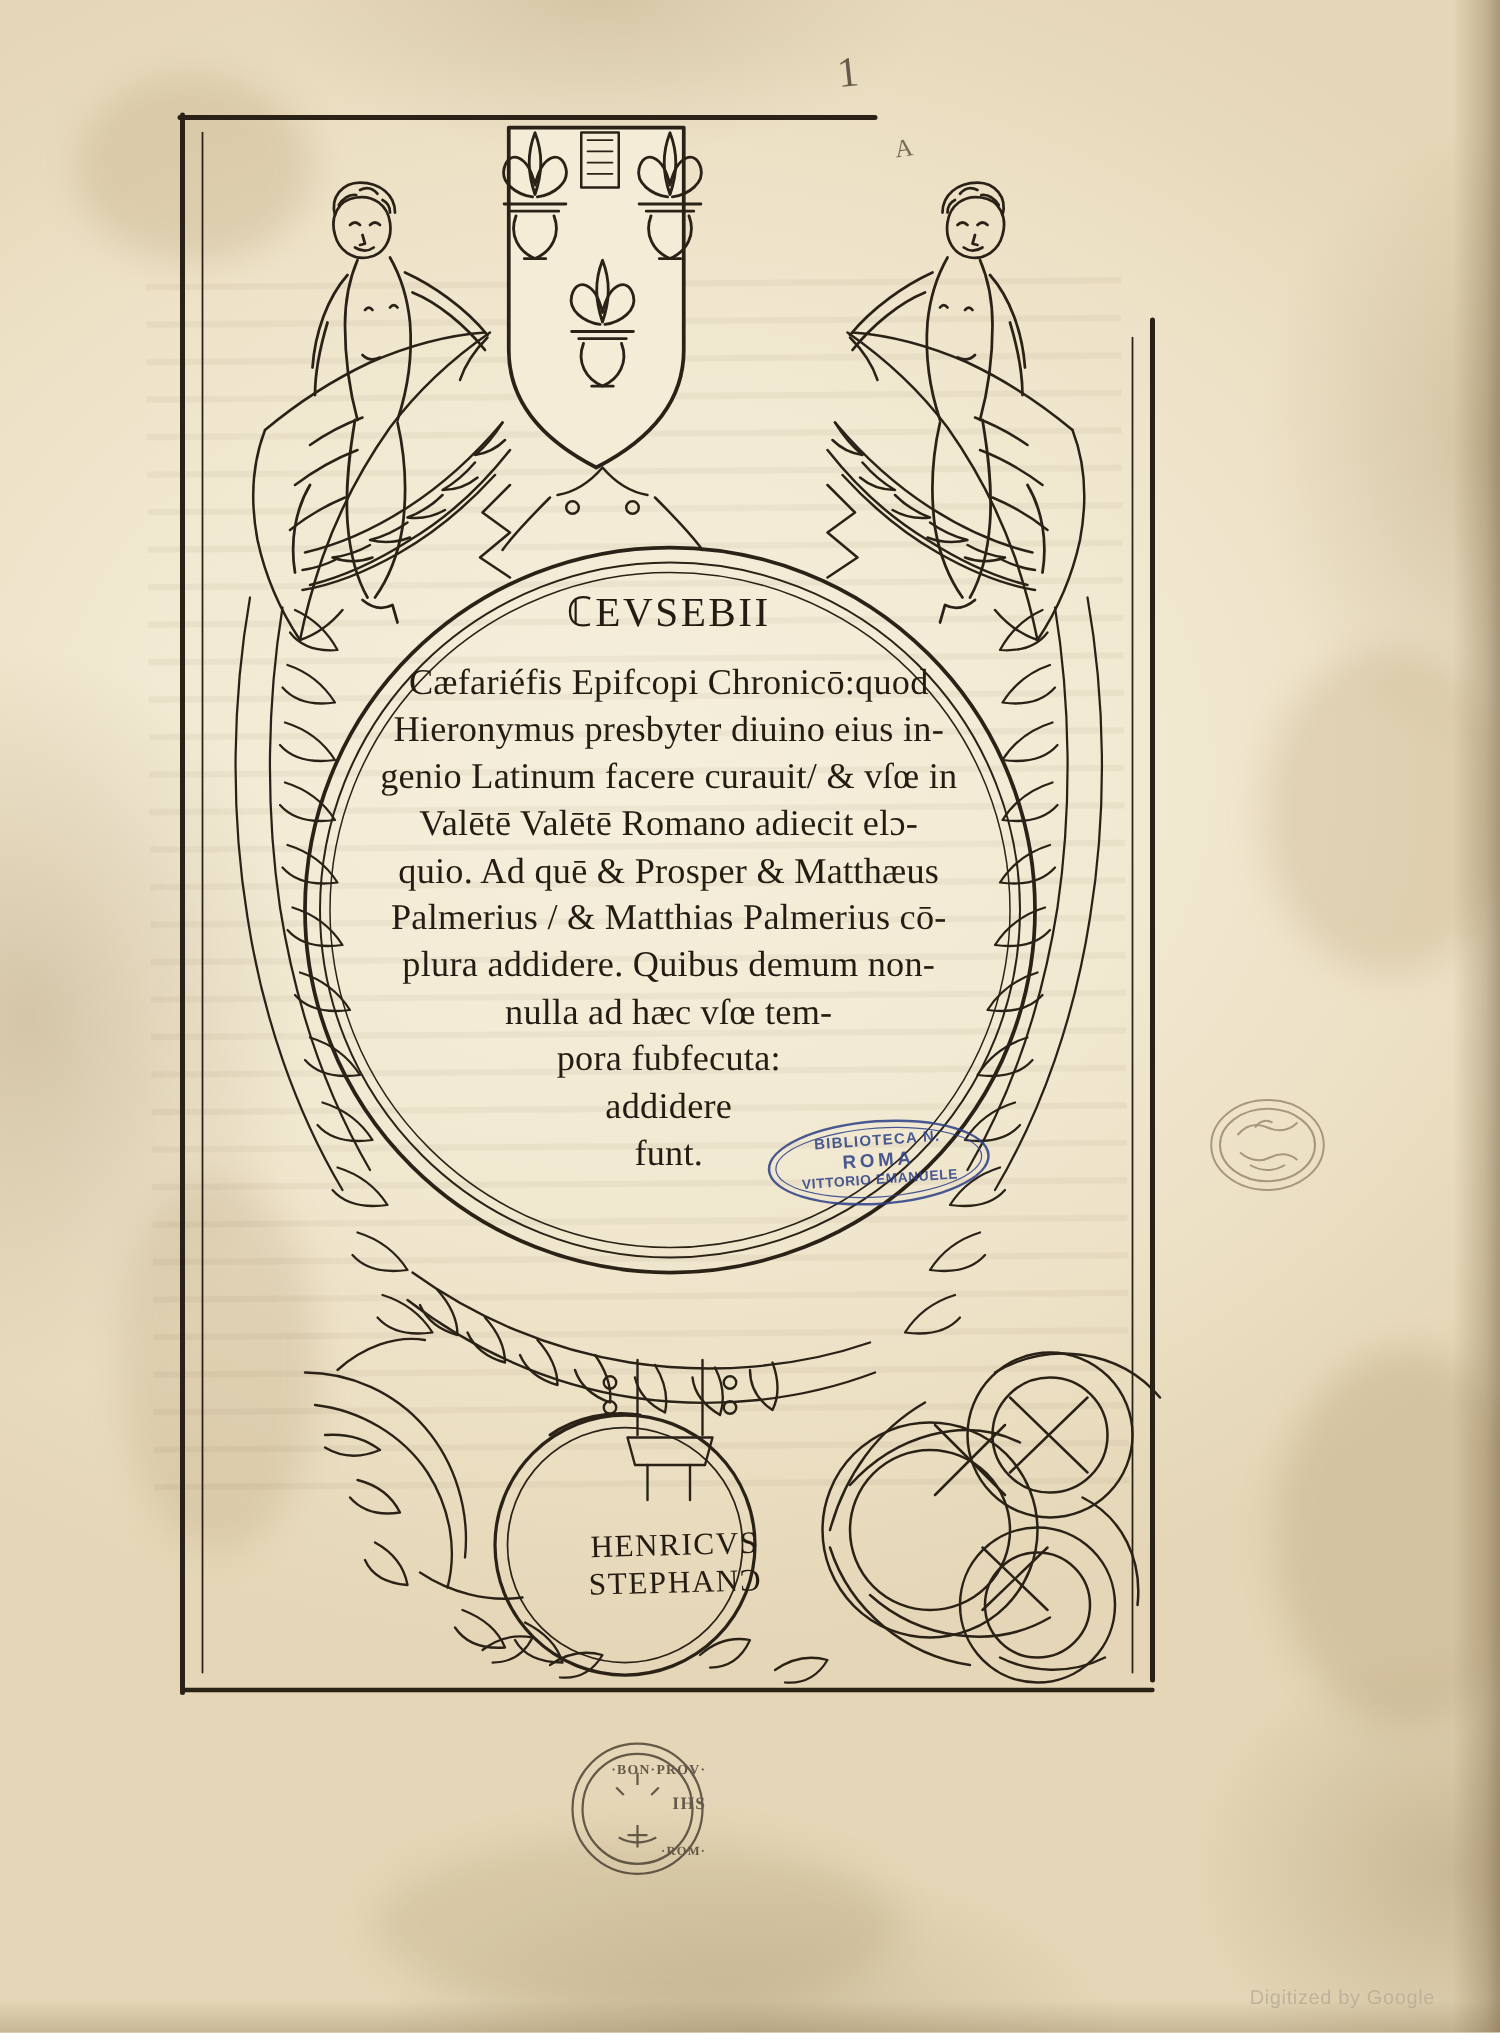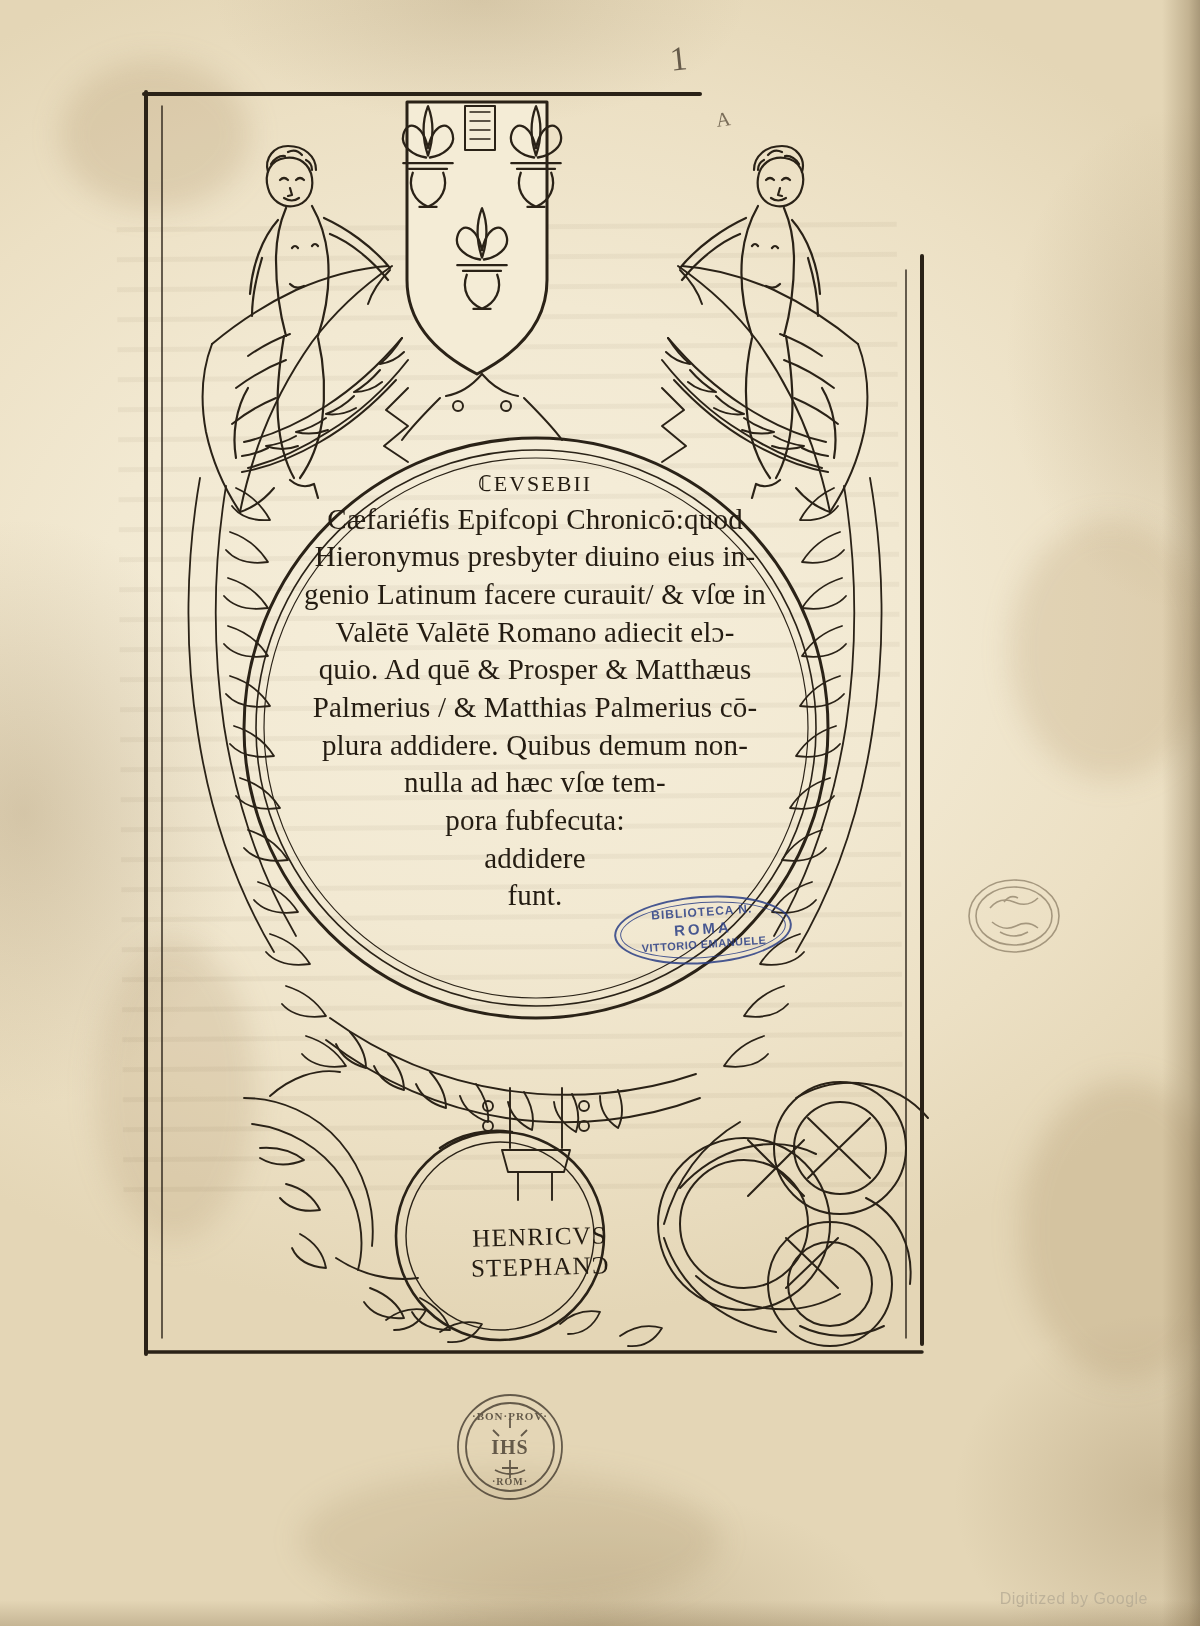--- a/index.html
+++ b/index.html
@@ -81,23 +81,23 @@
     color: #241c12;
     font-family: "Liberation Serif", serif;
   }
   #title-block .line {
     font-size: 29px;
     line-height: 1.30;
     letter-spacing: 0.2px;
     white-space: nowrap;
   }
   #title-block .headline {
-    font-size: 22px;
+    font-size: 33px;
     letter-spacing: 2px;
-    margin-bottom: 2px;
+    margin-bottom: 15px;
   }
   #title-block .centered { }
 
   
   #imprint {
     position: absolute;
     left: 430px;
     top: 1222px;
     width: 220px;
     text-align: center;
@@ -153,21 +153,21 @@
     position: absolute;
     left: 455px;
     top: 1392px;
     width: 110px;
     height: 110px;
     opacity: 0.75;
   }
   .round-stamp-txt {
     position: absolute;
     width: 100%;
-    text-align: center;
+    text-align: right;
     color: #3a3126;
     font-family: "Liberation Serif", serif;
     font-weight: bold;
   }
 
   
   #folio-number {
     position: absolute;
     left: 670px;
     top: 40px;
@@ -514,21 +514,21 @@
     <svg viewBox="0 0 110 110" style="width:100%;height:100%;position:absolute;inset:0">
       <g fill="none" stroke="#3a3126" stroke-width="1.8">
         <circle cx="55" cy="55" r="52"></circle>
         <circle cx="55" cy="55" r="44"></circle>
         <path d="M55 36 L55 26 M44 44 l-6 -6 M66 44 l6 -6"></path>
         <path d="M40 78 q15 8 30 0"></path>
         <path d="M55 68 L55 86 M47 76 L63 76"></path>
       </g>
     </svg>
     <div class="round-stamp-txt" style="top:18px;font-size:11px;letter-spacing:1px;">·BON·PROV·</div>
-    <div class="round-stamp-txt" style="top:44px;font-size:20px;letter-spacing:1px;">IHS</div>
+    <div class="round-stamp-txt" style="top:44px;font-size:14px;letter-spacing:1px;">IHS</div>
     <div class="round-stamp-txt" style="top:84px;font-size:10px;letter-spacing:1px;">·ROM·</div>
   </div>
 
   <div id="google-footer">Digitized by Google</div>
 
   <div id="right-edge"></div>
   <div id="bottom-edge"></div>
 </div>
 
 </body></html>

